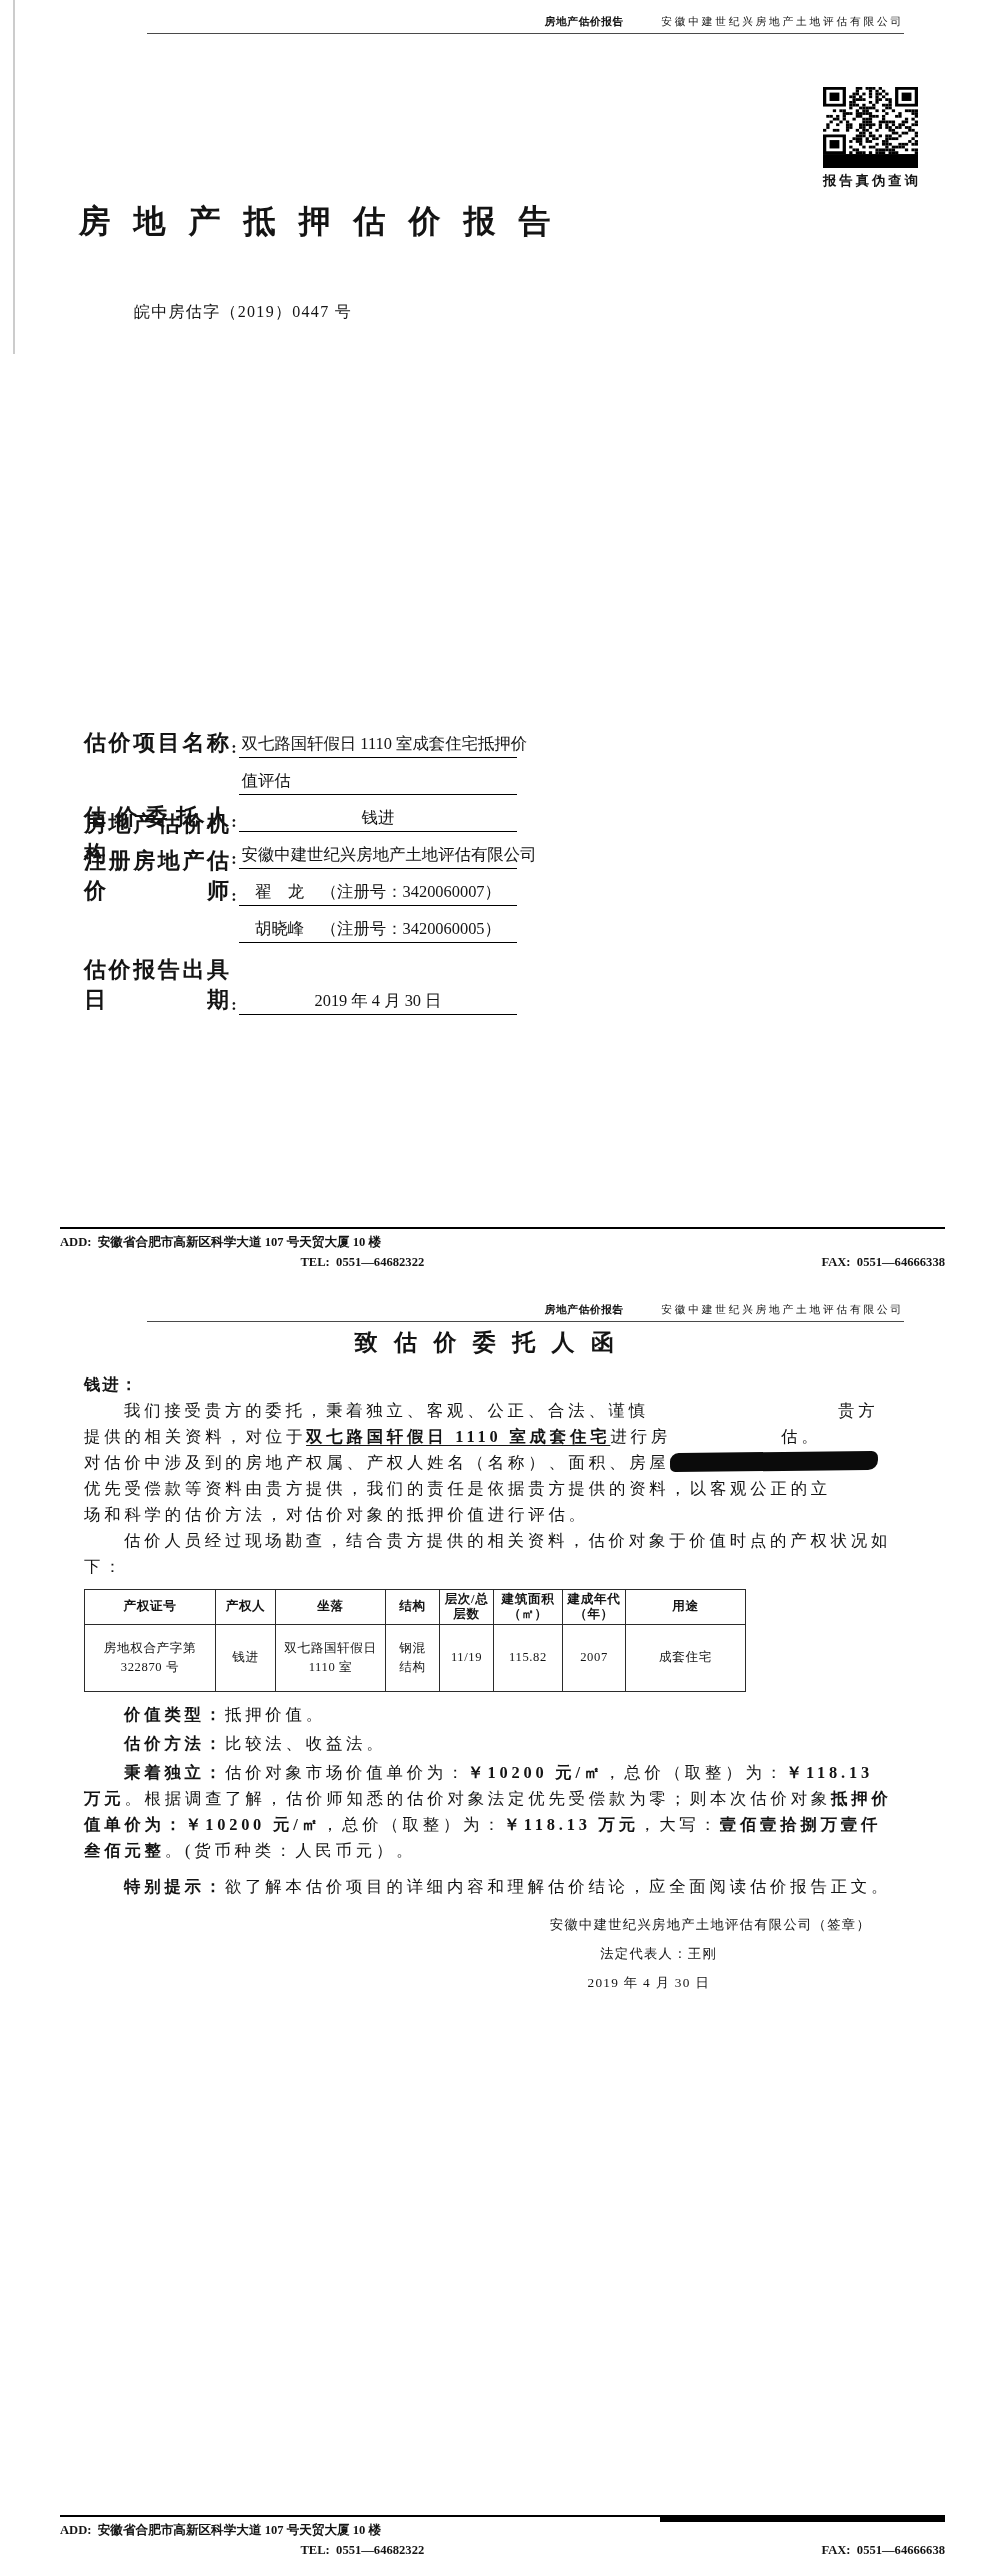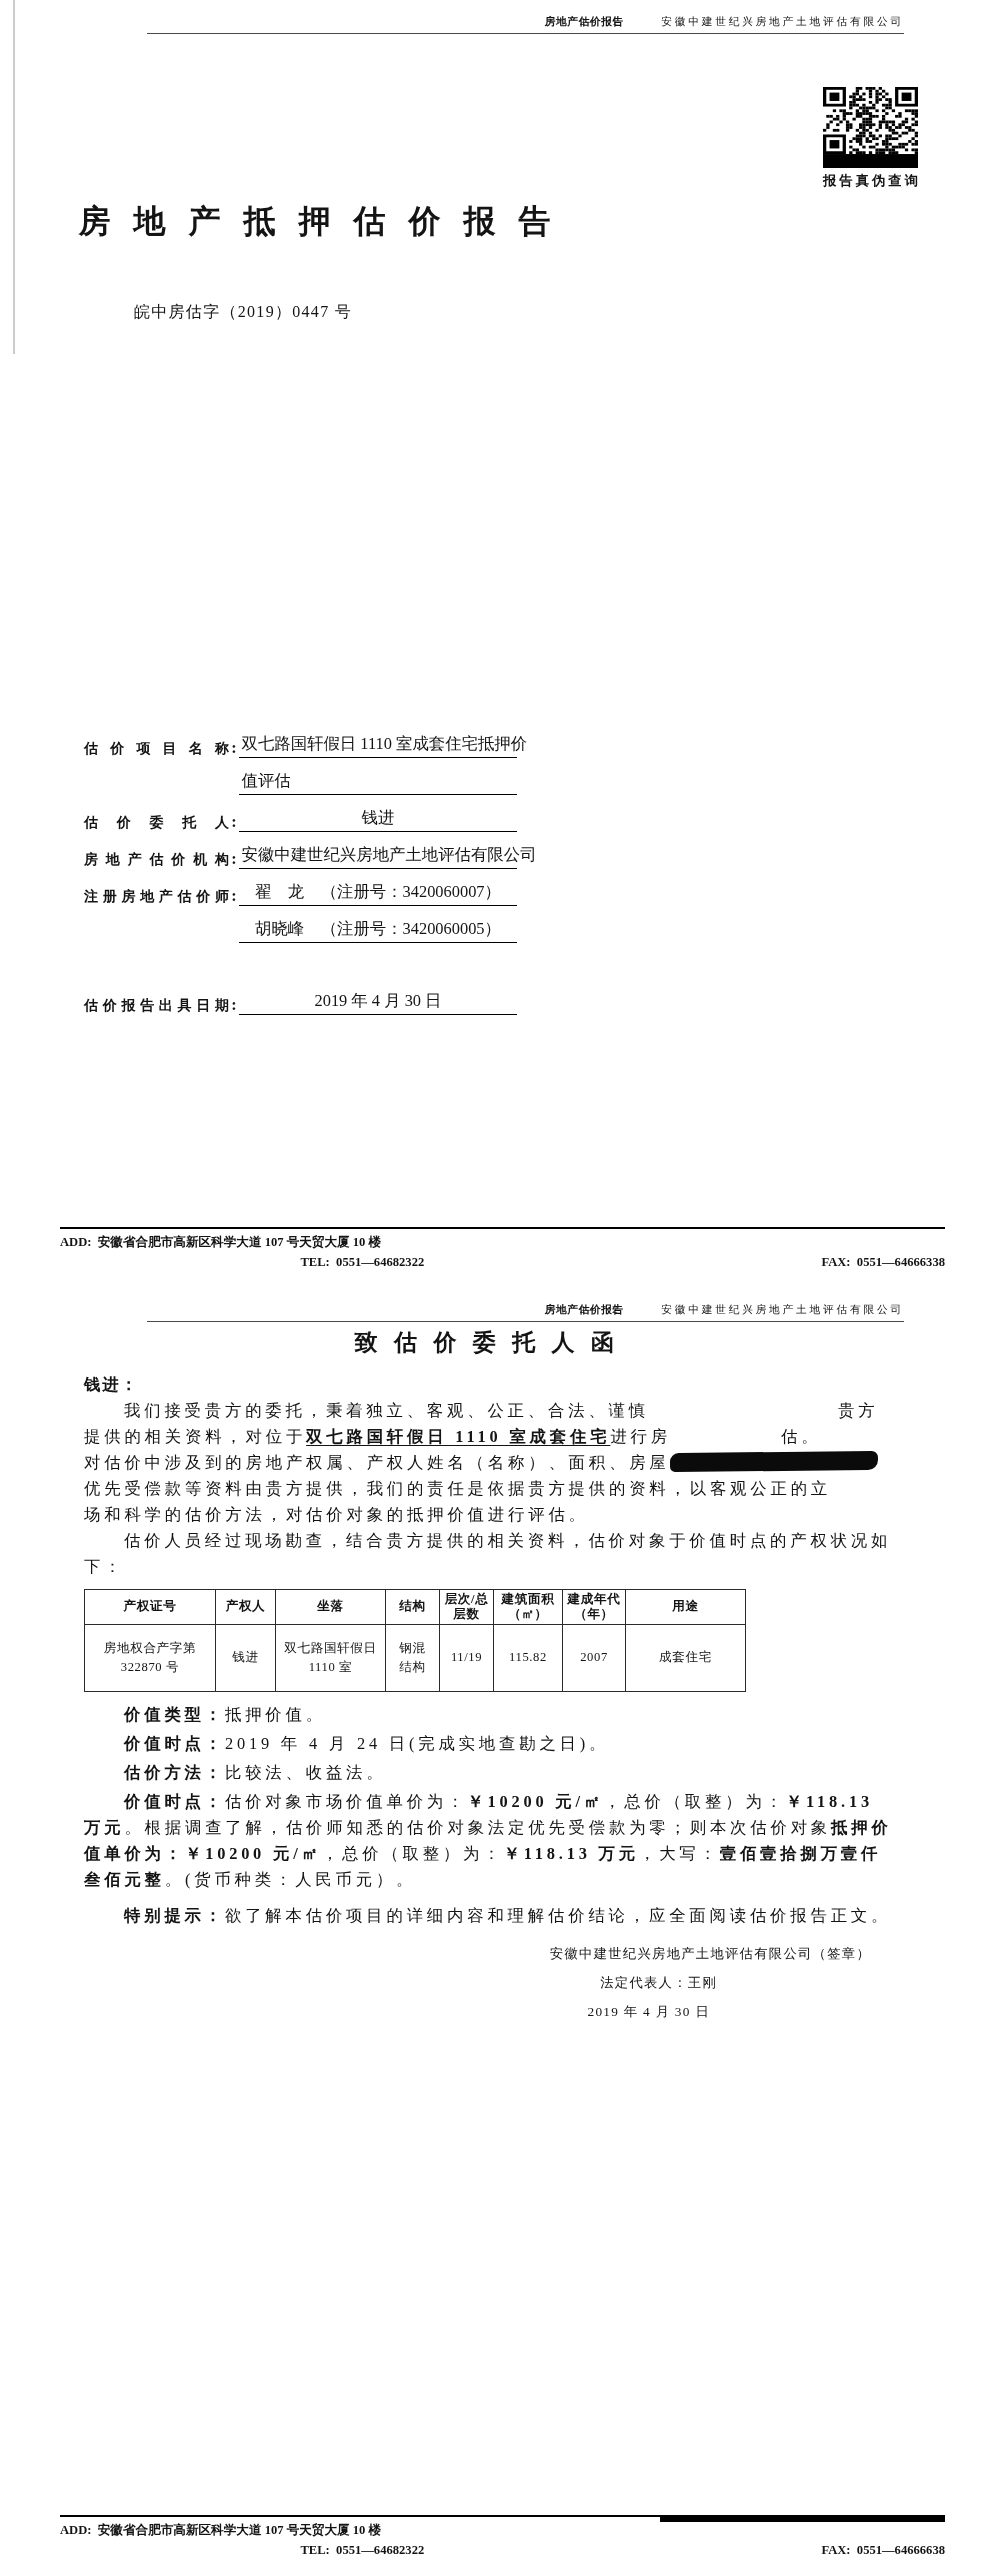--- a/index.html
+++ b/index.html
@@ -19,21 +19,21 @@
   
   .qr-block{position:absolute;top:87px;right:84px;width:95px;}
   .qr-block svg{display:block;width:95px;height:81px;background:#fff;}
   .qr-caption{margin-top:3.8px;font-size:13.3px;font-weight:bold;text-align:justify;text-align-last:justify;}
   .title{position:absolute;top:200px;left:48px;width:556px;margin:0;text-align:center;
          font-size:32px;letter-spacing:23px;font-weight:bold;}
   .doc-number{position:absolute;top:302px;left:60px;width:366px;text-align:center;font-size:16px;letter-spacing:1.3px;}
   .fields{position:absolute;top:721px;left:84px;}
   .frow{display:flex;align-items:flex-end;height:37px;}
   .frow.mt{margin-top:35px;}
-  .flabel{display:inline-block;width:145px;font-size:14px;font-weight:bold;text-align:justify;text-align-last:justify;}
+  .flabel{display:inline-block;width:145px;font-size:22px;font-weight:bold;text-align:justify;text-align-last:justify;}
   .fcolon{display:inline-block;width:10px;font-size:16.4px;font-weight:bold;text-align:center;}
   .fvalue{display:inline-block;width:273px;border-bottom:1.3px solid #000;padding:0 2.5px 2.5px;font-size:16.4px;white-space:nowrap;}
   .fvalue.c{text-align:center;}
 
   
   .pfoot{position:absolute;left:60px;right:57px;top:1227px;border-top:2.5px solid #000;padding-top:5px;
          font-size:12.6px;font-weight:bold;}
   .pfoot span{white-space:pre;}
   .frow2{display:flex;margin-top:4px;justify-content:flex-end;}
   .tel{width:521px;}
@@ -448,24 +448,23 @@
 结构</td>
             <td>11/19</td>
             <td>115.82</td>
             <td>2007</td>
             <td>成套住宅</td>
           </tr>
         </tbody>
       </table>
 
       <p class="bullet"><b>价值类型：</b><span>抵押价值。</span></p>
-      <p class="bullet"><b>价值时点：</b><span>2019 年 4 月 24 日(完成实地查勘之日)。</span></p>
       <p class="bullet"><b>估价方法：</b><span>比较法、收益法。</span></p>
 
-      <p class="bullet"><b>价值时点：</b><span>估价对象市场价值单价为：</span><b>￥10200 元/㎡</b><span>，总价（取整）为：</span><b>￥118.13 万元</b><span>。根据调查了解，估价师知悉的估价对象法定优先受偿款为零；则本次估价对象</span><b>抵押价值单价为：￥10200 元/㎡</b><span>，总价（取整）为：</span><b>￥118.13 万元</b><span>，大写：</span><b>壹佰壹拾捌万壹仟叁佰元整</b><span>。(货币种类：人民币元）。</span></p>
+      <p class="bullet"><b>秉着独立：</b><span>估价对象市场价值单价为：</span><b>￥10200 元/㎡</b><span>，总价（取整）为：</span><b>￥118.13 万元</b><span>。根据调查了解，估价师知悉的估价对象法定优先受偿款为零；则本次估价对象</span><b>抵押价值单价为：￥10200 元/㎡</b><span>，总价（取整）为：</span><b>￥118.13 万元</b><span>，大写：</span><b>壹佰壹拾捌万壹仟叁佰元整</b><span>。(货币种类：人民币元）。</span></p>
 
       <p class="bullet notice"><b>特别提示：</b><span>欲了解本估价项目的详细内容和理解估价结论，应全面阅读估价报告正文。</span></p>
 
       <div class="sig">
         <div class="sig-company">安徽中建世纪兴房地产土地评估有限公司（签章）</div>
         <div class="sig-rep">法定代表人：王刚</div>
         <div class="sig-date">2019 年 4 月 30 日</div>
       </div>
     </div>
 

